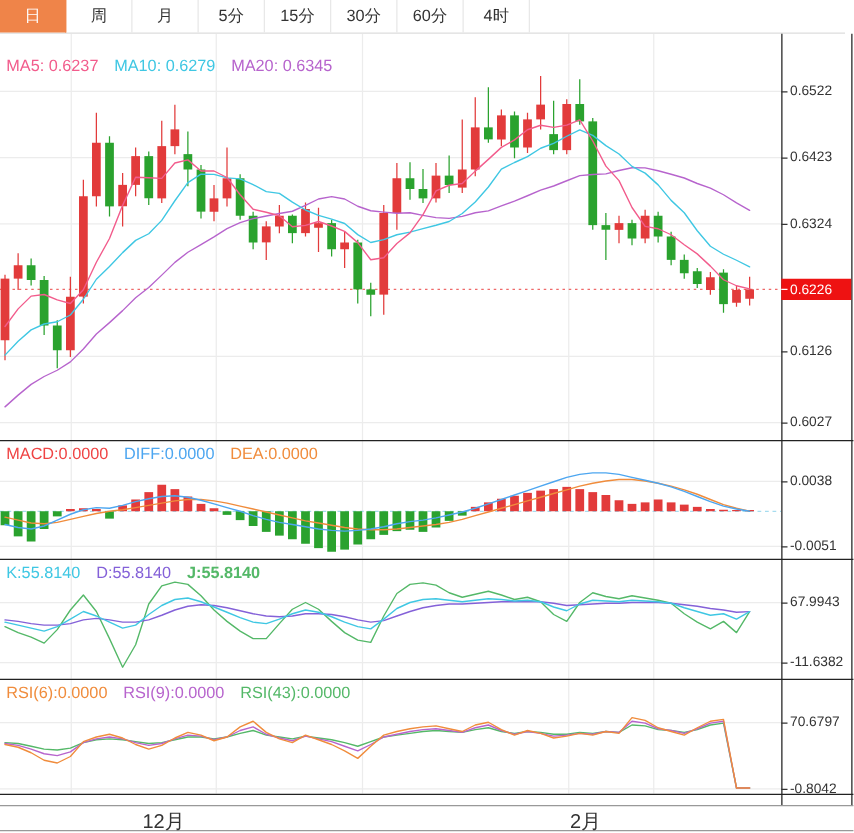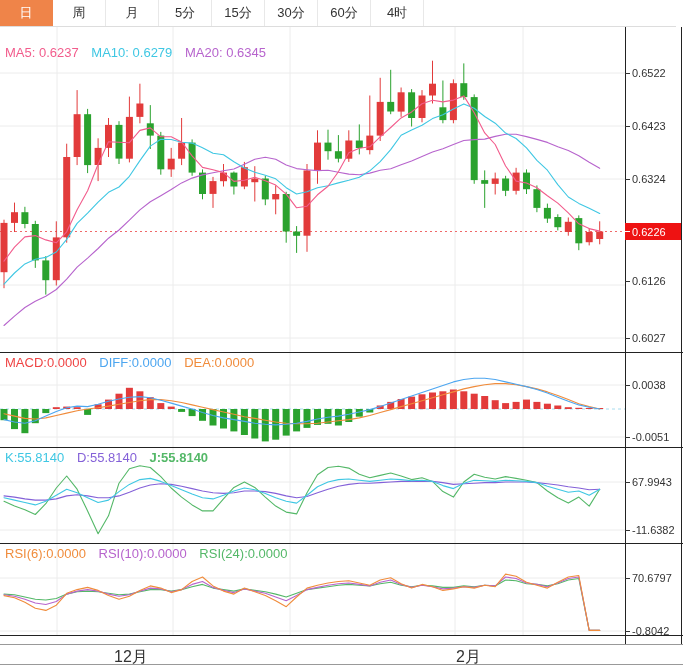--- a/index.html
+++ b/index.html
@@ -300,22 +300,22 @@
     <span class="pair t-diff"><span>DIFF:</span><span>0.0000</span></span>
     <span class="pair t-dea"><span>DEA:</span><span>0.0000</span></span>
   </div>
   <div class="hdr" style="top:450px">
     <span class="pair t-k"><span>K:</span><span>55.8140</span></span>
     <span class="pair t-d"><span>D:</span><span>55.8140</span></span>
     <span class="pair t-j"><span>J:</span><span>55.8140</span></span>
   </div>
   <div class="hdr" style="top:546px">
     <span class="pair t-rsi6"><span>RSI(6):</span><span>0.0000</span></span>
-    <span class="pair t-rsi12"><span>RSI(10):</span><span>0.0000</span></span>
-    <span class="pair t-rsi24"><span>RSI(24):</span><span>0.0000</span></span>
+    <span class="pair t-rsi12"><span>RSI(9):</span><span>0.0000</span></span>
+    <span class="pair t-rsi24"><span>RSI(43):</span><span>0.0000</span></span>
   </div>
 
   <div class="axis-strip">
     <div class="axlbl" style="top:66px">
         <i class="tick"></i>
         <span>0.6522</span>
       </div>
     <div class="axlbl" style="top:119px">
         <i class="tick"></i>
         <span>0.6423</span>

